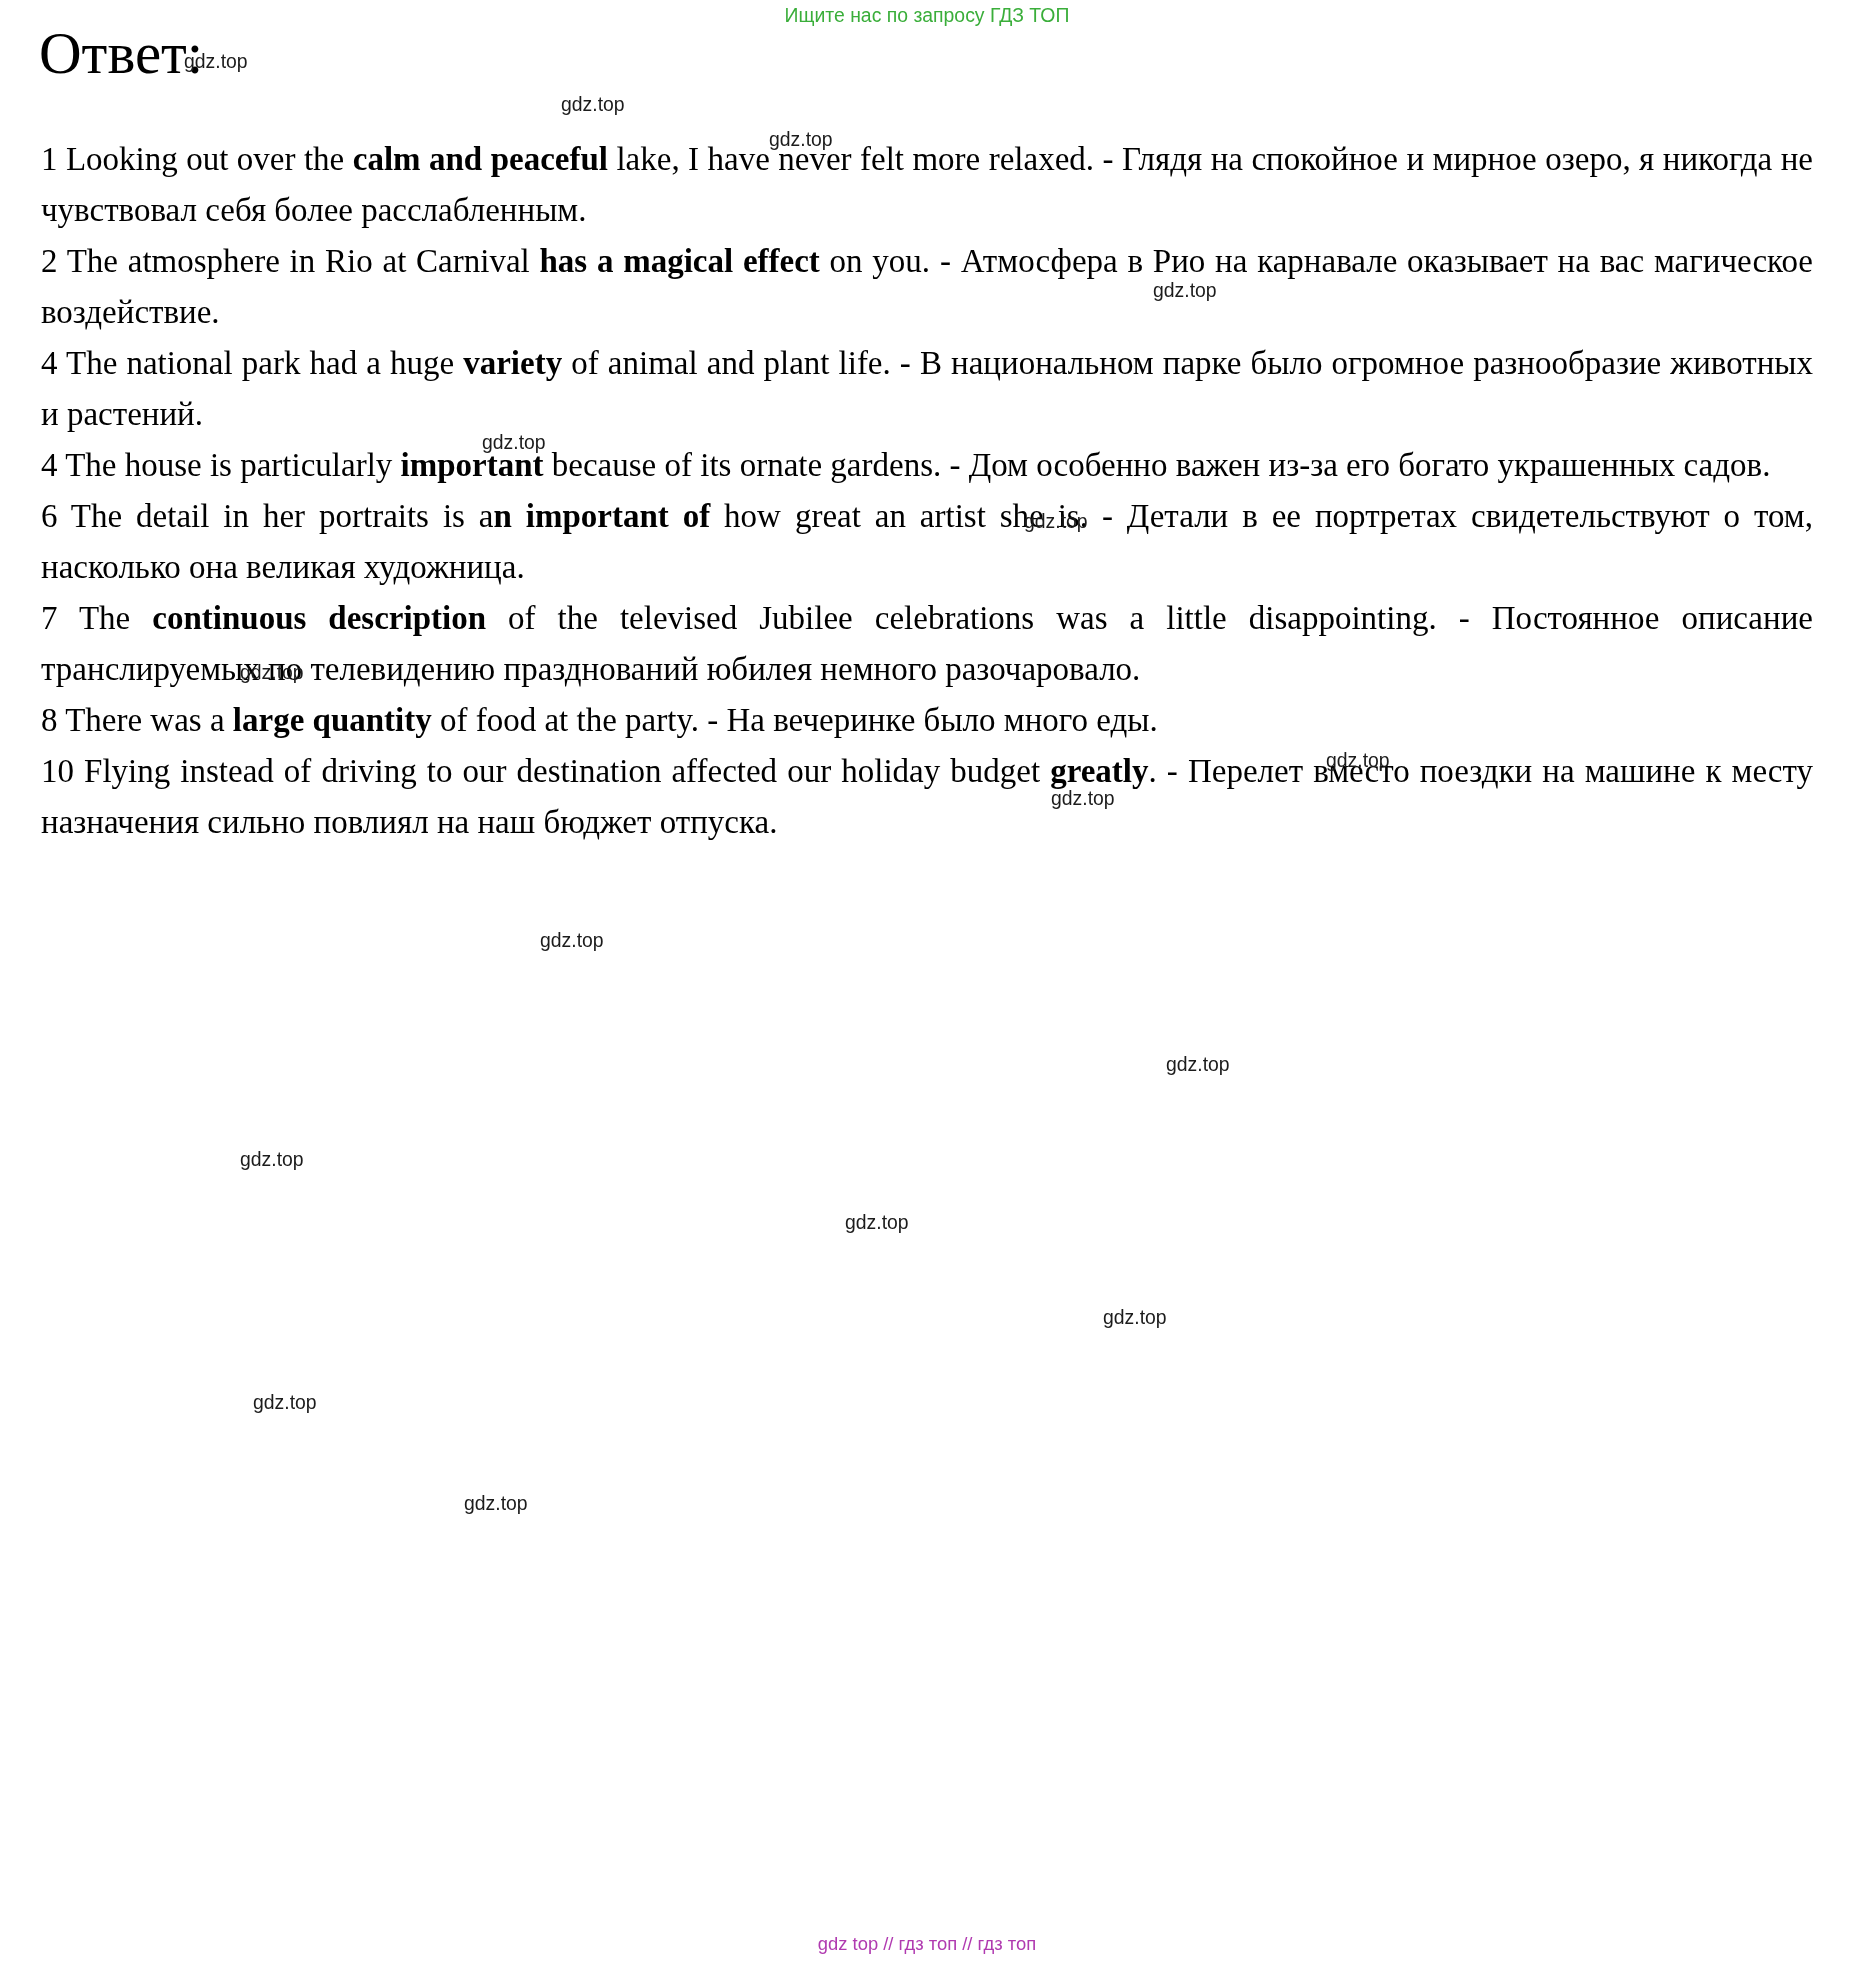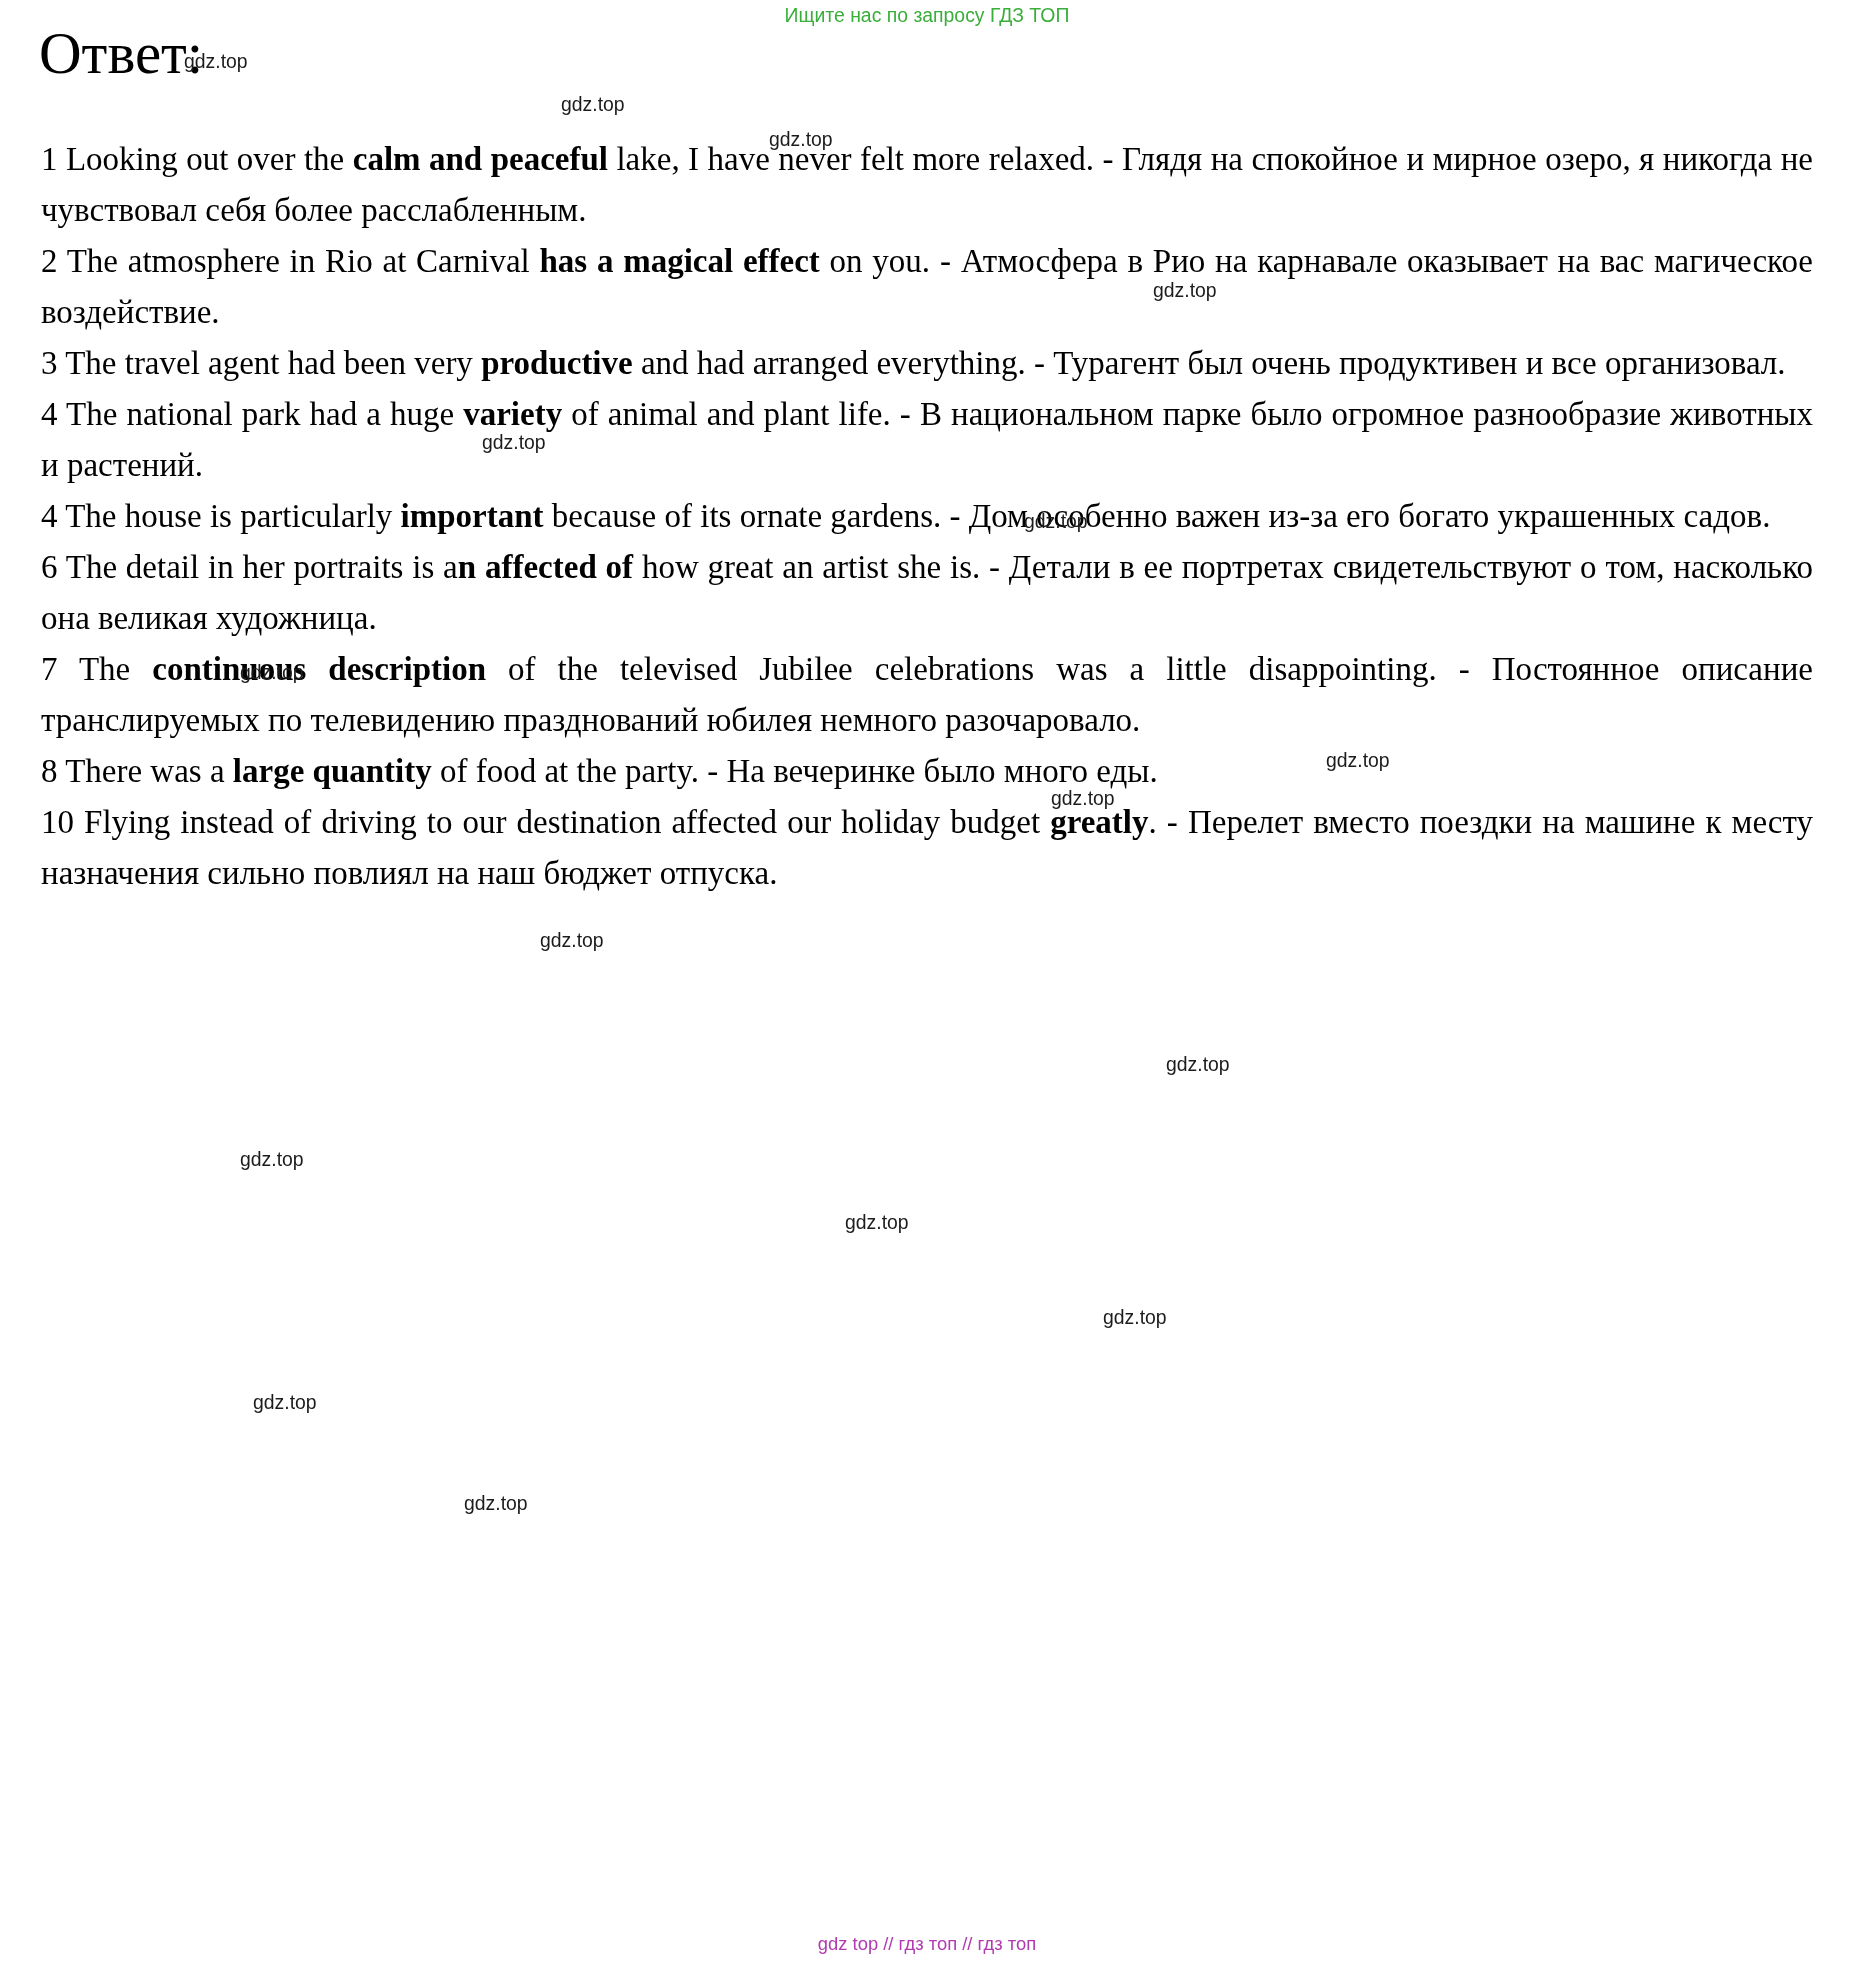--- a/index.html
+++ b/index.html
@@ -70,24 +70,23 @@
 
 <div class="page">
 
   <div class="banner">Ищите нас по запросу ГДЗ ТОП</div>
 
   <h1 class="title">Ответ:</h1>
 
   <div class="content" id="answers-list">
       <p class="item"><span>1 Looking out over the </span><b>calm and peaceful</b><span> lake, I have never felt more relaxed. - Глядя на спокойное и мирное озеро, я никогда не чувствовал себя более расслабленным.</span></p>
       <p class="item"><span>2 The atmosphere in Rio at Carnival </span><b>has a magical effect</b><span> on you. - Атмосфера в Рио на карнавале оказывает на вас магическое воздействие.</span></p>
-      <p class="item"><span>3 The travel agent had been very </span><b>productive</b><span> and had arranged everything. - Турагент был очень продуктивен и все организовал.</span></p>
       <p class="item"><span>4 The national park had a huge </span><b>variety</b><span> of animal and plant life. - В национальном парке было огромное разнообразие животных и растений.</span></p>
       <p class="item"><span>4 The house is particularly </span><b>important</b><span> because of its ornate gardens. - Дом особенно важен из-за его богато украшенных садов.</span></p>
-      <p class="item"><span>6 The detail in her portraits is a</span><b>n affected of</b><span> how great an artist she is. - Детали в ее портретах свидетельствуют о том, насколько она великая художница.</span></p>
+      <p class="item"><span>6 The detail in her portraits is a</span><b>n important of</b><span> how great an artist she is. - Детали в ее портретах свидетельствуют о том, насколько она великая художница.</span></p>
       <p class="item"><span>7 The </span><b>continuous description</b><span> of the televised Jubilee celebrations was a little disappointing. - Постоянное описание транслируемых по телевидению празднований юбилея немного разочаровало.</span></p>
       <p class="item"><span>8 There was a </span><b>large quantity</b><span> of food at the party. - На вечеринке было много еды.</span></p>
       <p class="item"><span>10 Flying instead of driving to our destination affected our holiday budget </span><b>greatly</b><span>. - Перелет вместо поездки на машине к месту назначения сильно повлиял на наш бюджет отпуска.</span></p>
     </div>
 
   <span class="wm" style="left:184px;  top:29px">gdz.top</span>
   <span class="wm" style="left:561px;  top:72px">gdz.top</span>
   <span class="wm" style="left:769px;  top:107px">gdz.top</span>
   <span class="wm" style="left:1153px; top:258px">gdz.top</span>
   <span class="wm" style="left:482px;  top:410px">gdz.top</span>

